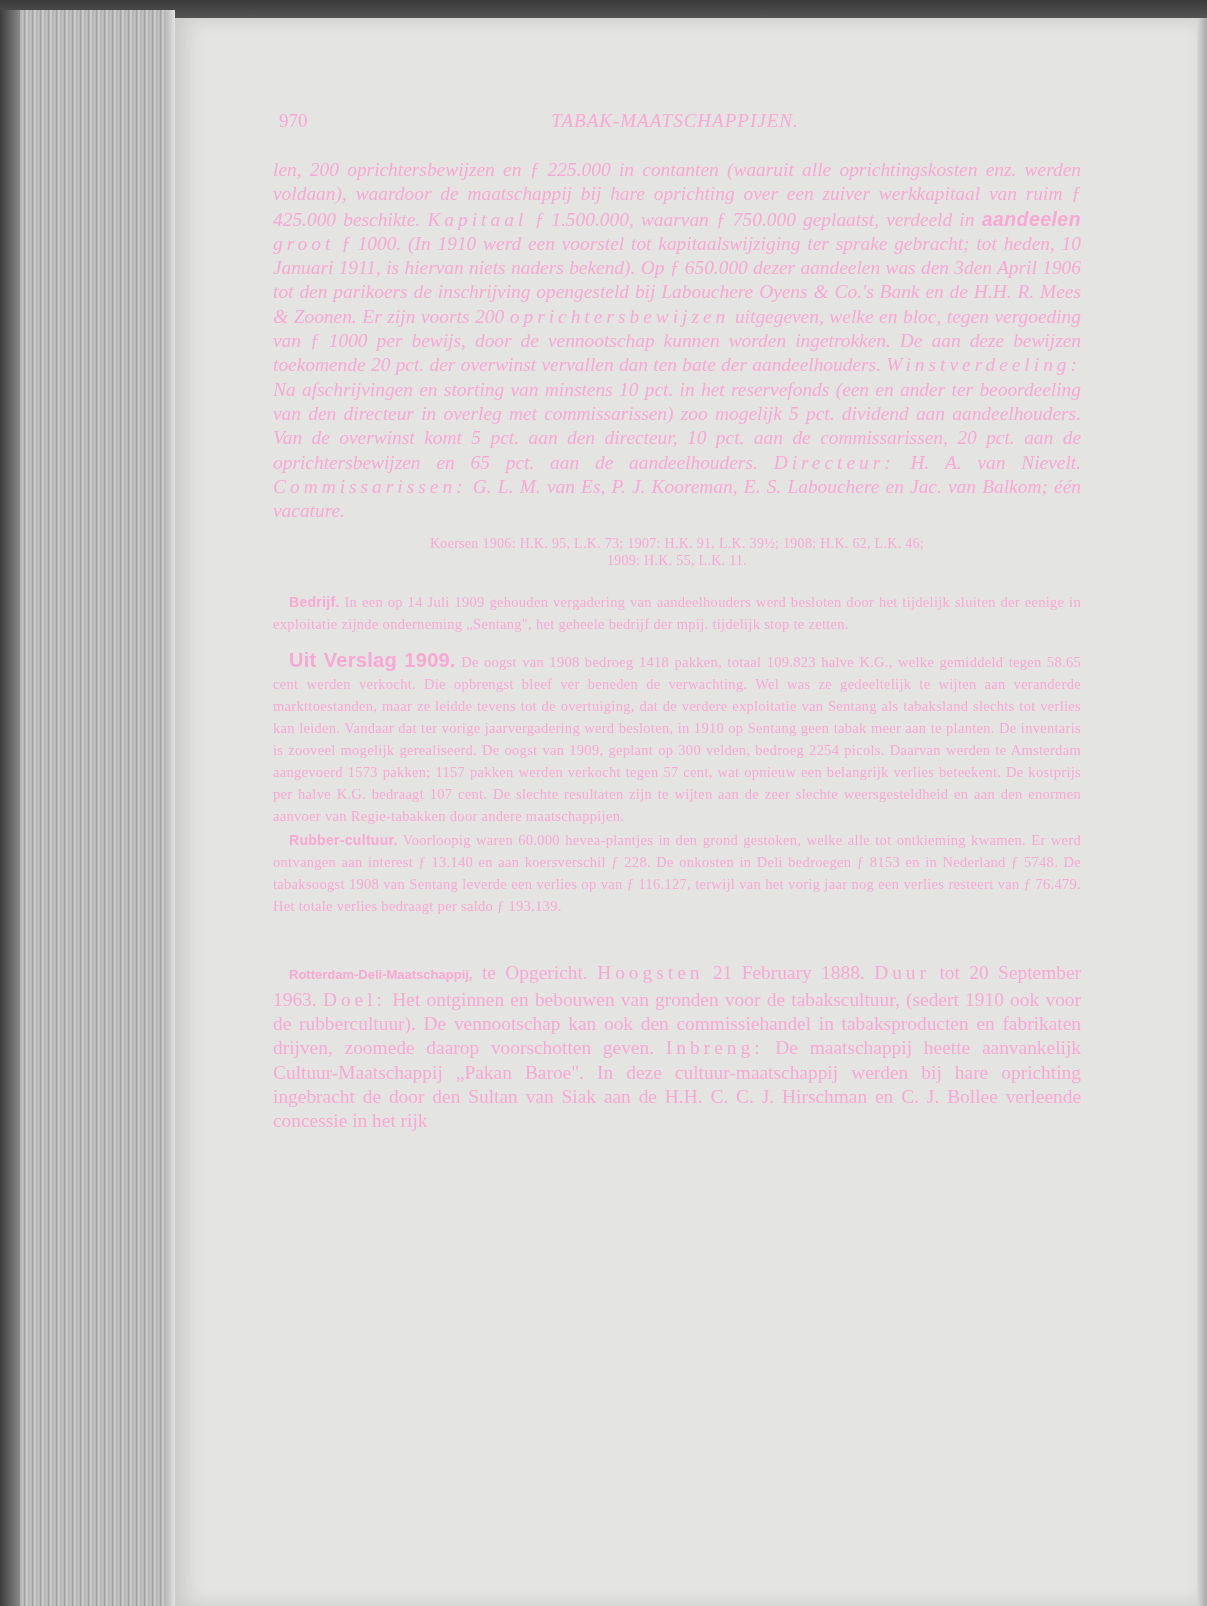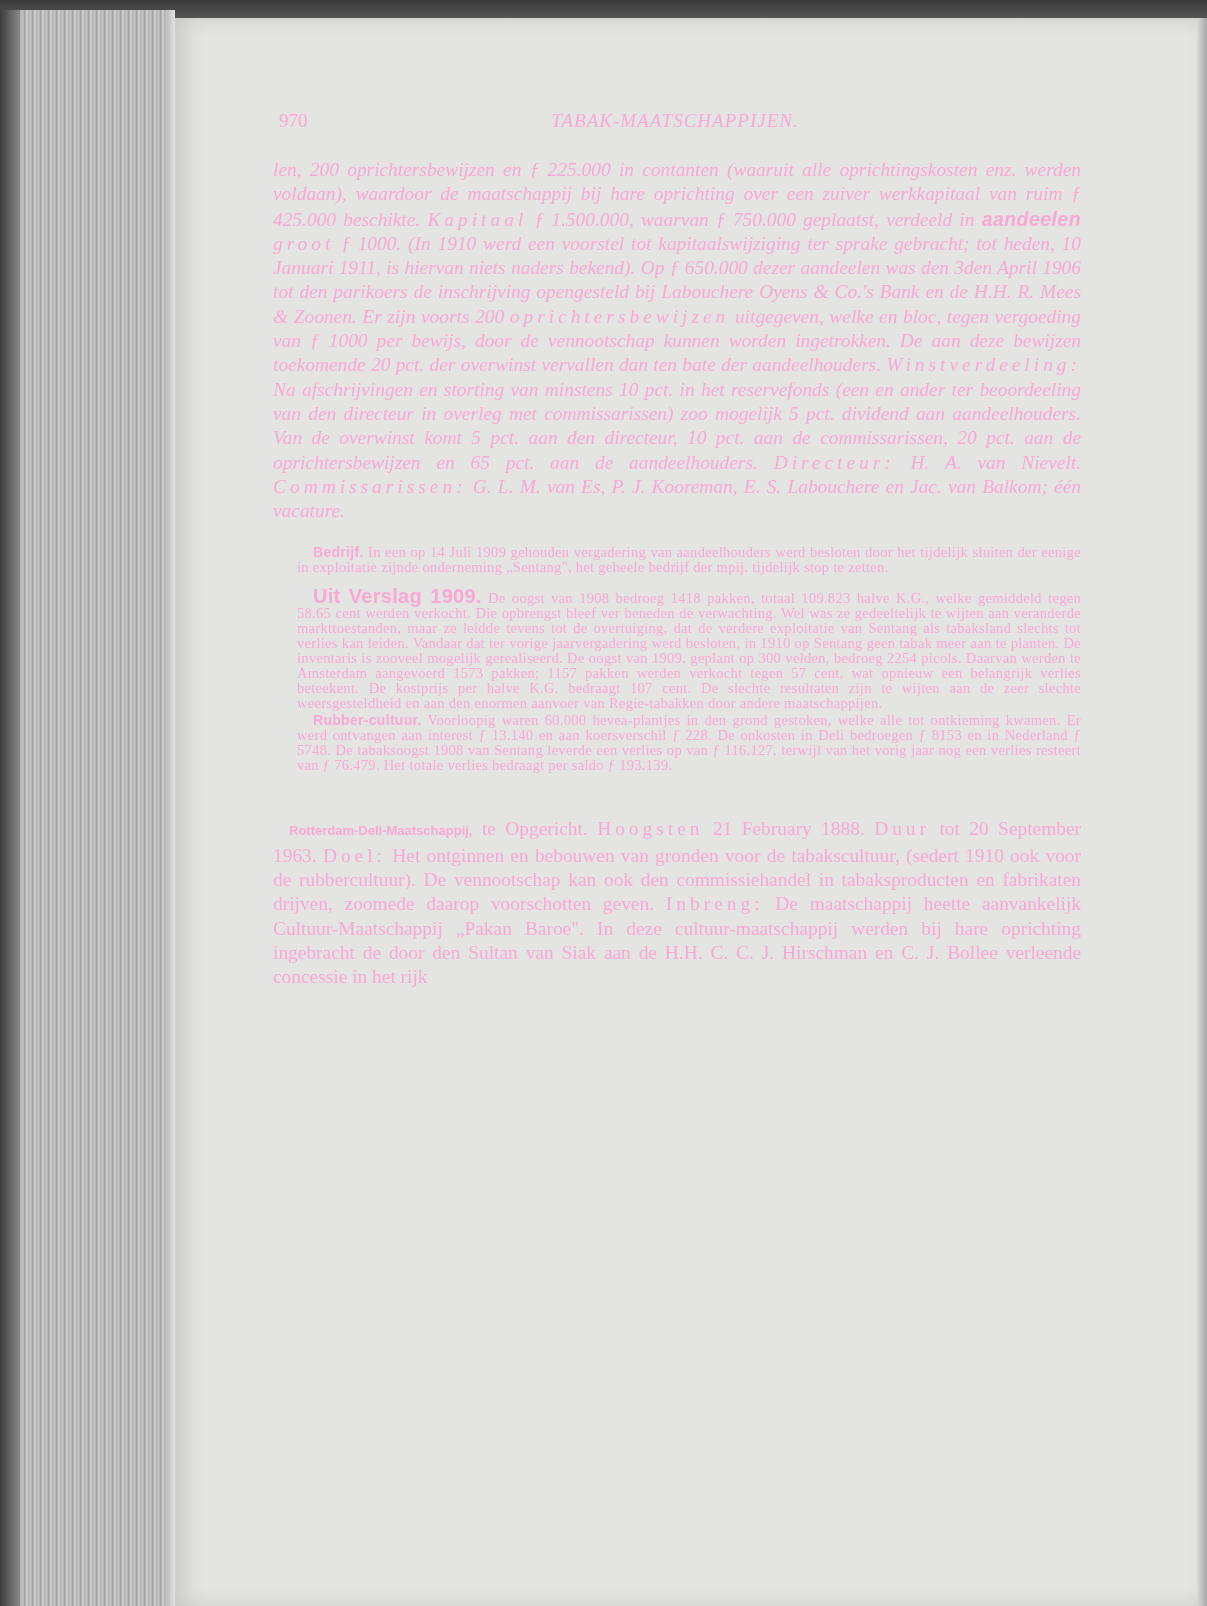--- a/index.html
+++ b/index.html
@@ -58,22 +58,22 @@
     .bold-sans { font-family: "Liberation Sans", sans-serif; font-weight: bold; letter-spacing: 0.5px; }
     .koersen {
       font-family: "Liberation Serif", serif; font-size: 14px; line-height: 17px;
       text-align: center; margin-top: 12px; letter-spacing: 0.3px;
     }
     .index-note {
       font-family: "Liberation Serif", serif; font-size: 19px; text-align: center;
       margin-top: 10px; letter-spacing: 0.6px;
     }
     .small-text {
-      font-family: "Liberation Serif", serif; font-size: 14.5px; line-height: 15px;
-      text-align: justify; letter-spacing: 0.3px; margin-left: 24px;
+      font-family: "Liberation Serif", serif; font-size: 14.5px; line-height: 22px;
+      text-align: justify; letter-spacing: 0.3px;
     }
     .small-text .lead { font-family: "Liberation Sans", sans-serif; font-weight: bold; font-size: 14px; }
     .sec-bedrijf { margin-top: 22px; text-indent: 16px; }
     .sec-verslag { margin-top: 14px; text-indent: 16px; }
     .sec-rubber { margin-top: 2px; text-indent: 16px; }
     .sec-verslag .lead { font-size: 20px; }
     .ghost {
       margin-top: 12px; height: 20px; text-align: center; color: #d4d4d2;
       font-family: "Liberation Sans", sans-serif; font-weight: bold; font-size: 18px; opacity: 0.6;
     }
@@ -107,20 +107,24 @@
     <span class="spaced">oprichtersbewijzen</span>
     <span>uitgegeven, welke en bloc, tegen vergoeding van ƒ 1000 per bewijs, door de vennootschap kunnen worden ingetrokken. De aan deze bewijzen toekomende 20 pct. der overwinst vervallen dan ten bate der aandeelhouders.</span>
     <span class="spaced">Winstverdeeling:</span>
     <span>Na afschrijvingen en storting van minstens 10 pct. in het reservefonds (een en ander ter beoordeeling van den directeur in overleg met commissarissen) zoo mogelijk 5 pct. dividend aan aandeelhouders. Van de overwinst komt 5 pct. aan den directeur, 10 pct. aan de commissarissen, 20 pct. aan de oprichtersbewijzen en 65 pct. aan de aandeelhouders.</span>
     <span class="spaced">Directeur:</span>
     <span>H. A. van Nievelt.</span>
     <span class="spaced">Commissarissen:</span>
     <span>G. L. M. van Es, P. J. Kooreman, E. S. Labouchere en Jac. van Balkom; één vacature.</span>
   </p>
 
+  <div class="koersen">
+    <div>Koersen 1906: H.K. 95, L.K. 73; 1907: H.K. 91, L.K. 39½; 1908: H.K. 62, L.K. 46;</div>
+    <div>1909: H.K. 55, L.K. 11.</div>
+  </div>
 
 
   <p class="small-text sec-bedrijf">
     <span class="lead">Bedrijf.</span>
     <span>In een op 14 Juli 1909 gehouden vergadering van aandeelhouders werd besloten door het tijdelijk sluiten der eenige in exploitatie zijnde onderneming „Sentang", het geheele bedrijf der mpij. tijdelijk stop te zetten.</span>
   </p>
 
   <p class="small-text sec-verslag">
     <span class="lead">Uit Verslag 1909.</span>
     <span>De oogst van 1908 bedroeg 1418 pakken, totaal 109.823 halve K.G., welke gemiddeld tegen 58.65 cent werden verkocht. Die opbrengst bleef ver beneden de verwachting. Wel was ze gedeeltelijk te wijten aan veranderde markttoestanden, maar ze leidde tevens tot de overtuiging, dat de verdere exploitatie van Sentang als tabaksland slechts tot verlies kan leiden. Vandaar dat ter vorige jaarvergadering werd besloten, in 1910 op Sentang geen tabak meer aan te planten. De inventaris is zooveel mogelijk gerealiseerd. De oogst van 1909, geplant op 300 velden, bedroeg 2254 picols. Daarvan werden te Amsterdam aangevoerd 1573 pakken; 1157 pakken werden verkocht tegen 57 cent, wat opnieuw een belangrijk verlies beteekent. De kostprijs per halve K.G. bedraagt 107 cent. De slechte resultaten zijn te wijten aan de zeer slechte weersgesteldheid en aan den enormen aanvoer van Regie-tabakken door andere maatschappijen.</span>

